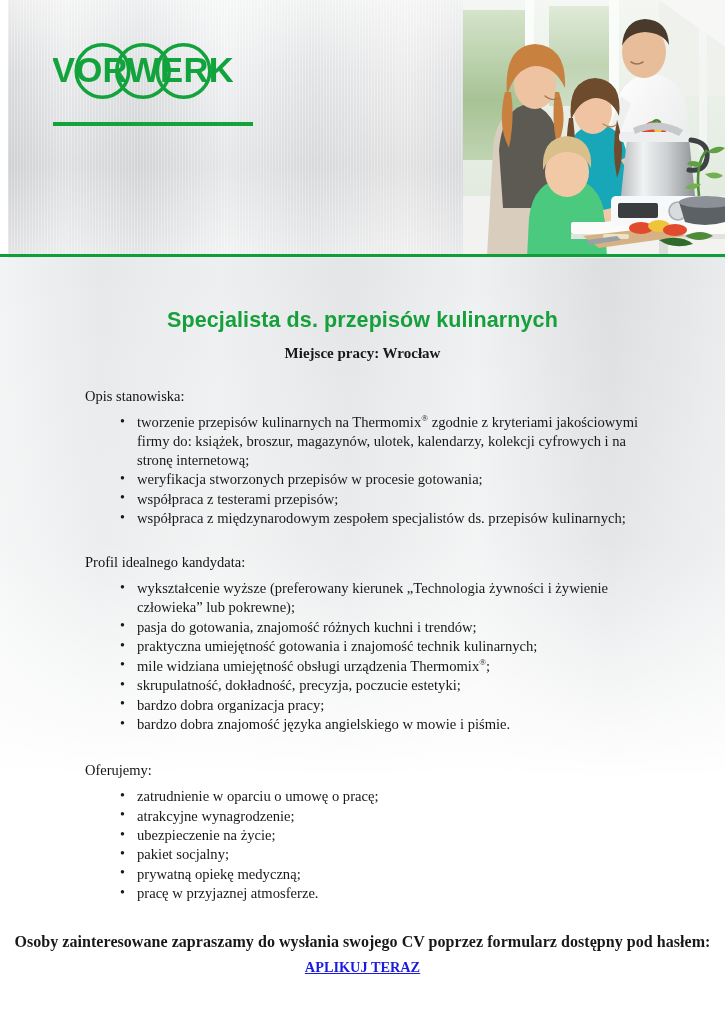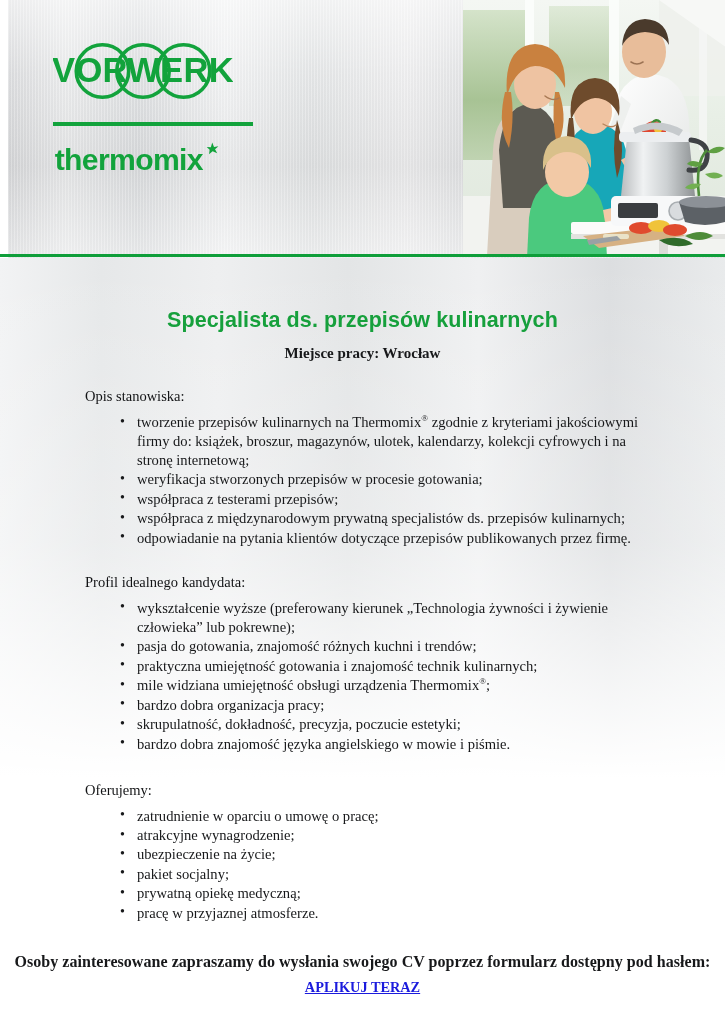--- a/index.html
+++ b/index.html
@@ -238,28 +238,20 @@
             <circle cx="150" cy="52" r="44"></circle>
             <circle cx="218" cy="52" r="44"></circle>
           </g>
           <text x="150" y="70" text-anchor="middle" font-family="Liberation Sans, DejaVu Sans, sans-serif" font-size="58" font-weight="bold" fill="#12a33c" letter-spacing="0.5">VORWERK</text>
         </svg>
       </div>
     </div>
 
     <div class="brand-rule"></div>
 
-    <div class="thermomix-logo">
-      <svg viewBox="0 0 300 58" width="200" height="38" aria-hidden="true">
-        <text x="0" y="46" font-family="Liberation Sans, DejaVu Sans, sans-serif" font-size="46" font-weight="bold" fill="#12a33c" letter-spacing="-1">thermomix</text>
-        <g fill="#12a33c" transform="translate(232,4) scale(1.05)">
-          <path d="M8 0 L10.6 6.2 L17 5.2 L12.1 9.8 L15.2 15.4 L8.6 12.6 L3.4 17 L4.2 10.4 L0 6.4 L6 6.6 Z"></path>
-        </g>
-      </svg>
-    </div>
 
     <div class="header-photo">
       <svg viewBox="0 0 270 256" width="270" height="256" aria-hidden="true">
         <defs>
           <linearGradient id="winG" x1="0" y1="0" x2="0" y2="1">
             <stop offset="0%" stop-color="#f4f7f3"></stop>
             <stop offset="45%" stop-color="#e8efe6"></stop>
             <stop offset="100%" stop-color="#dfe7dc"></stop>
           </linearGradient>
           <linearGradient id="greenOut" x1="0" y1="0" x2="0" y2="1">
@@ -392,48 +384,45 @@
         <li>
           <span>tworzenie przepisów kulinarnych na Thermomix<span class="sup">®</span> zgodnie z kryteriami jakościowymi firmy do: książek, broszur, magazynów, ulotek, kalendarzy, kolekcji cyfrowych i na stronę internetową;</span>
         </li>
         <li>
           <span>weryfikacja stworzonych przepisów w procesie gotowania;</span>
         </li>
         <li>
           <span>współpraca z testerami przepisów;</span>
         </li>
         <li>
-          <span>współpraca z międzynarodowym prywatną specjalistów ds. przepisów kulinarnych;</span>
-        </li>
-        <li>
-          <span>odpowiadanie na pytania klientów dotyczące przepisów publikowanych przez firmę.</span>
+          <span>współpraca z międzynarodowym zespołem specjalistów ds. przepisów kulinarnych;</span>
         </li>
       </ul>
     </div>
 
     <div class="section profile-section">
       <div class="section-heading">Profil idealnego kandydata:</div>
       <ul class="bullets">
         <li>
           <span>wykształcenie wyższe (preferowany kierunek „Technologia żywności i żywienie człowieka” lub pokrewne);</span>
         </li>
         <li>
           <span>pasja do gotowania, znajomość różnych kuchni i trendów;</span>
         </li>
         <li>
           <span>praktyczna umiejętność gotowania i znajomość technik kulinarnych;</span>
         </li>
         <li>
           <span>mile widziana umiejętność obsługi urządzenia Thermomix<span class="sup">®</span>;</span>
         </li>
         <li>
+          <span>skrupulatność, dokładność, precyzja, poczucie estetyki;</span>
+        </li>
+        <li>
           <span>bardzo dobra organizacja pracy;</span>
-        </li>
-        <li>
-          <span>skrupulatność, dokładność, precyzja, poczucie estetyki;</span>
         </li>
         <li>
           <span>bardzo dobra znajomość języka angielskiego w mowie i piśmie.</span>
         </li>
       </ul>
     </div>
 
     <div class="section offer-section">
       <div class="section-heading">Oferujemy:</div>
       <ul class="bullets">

